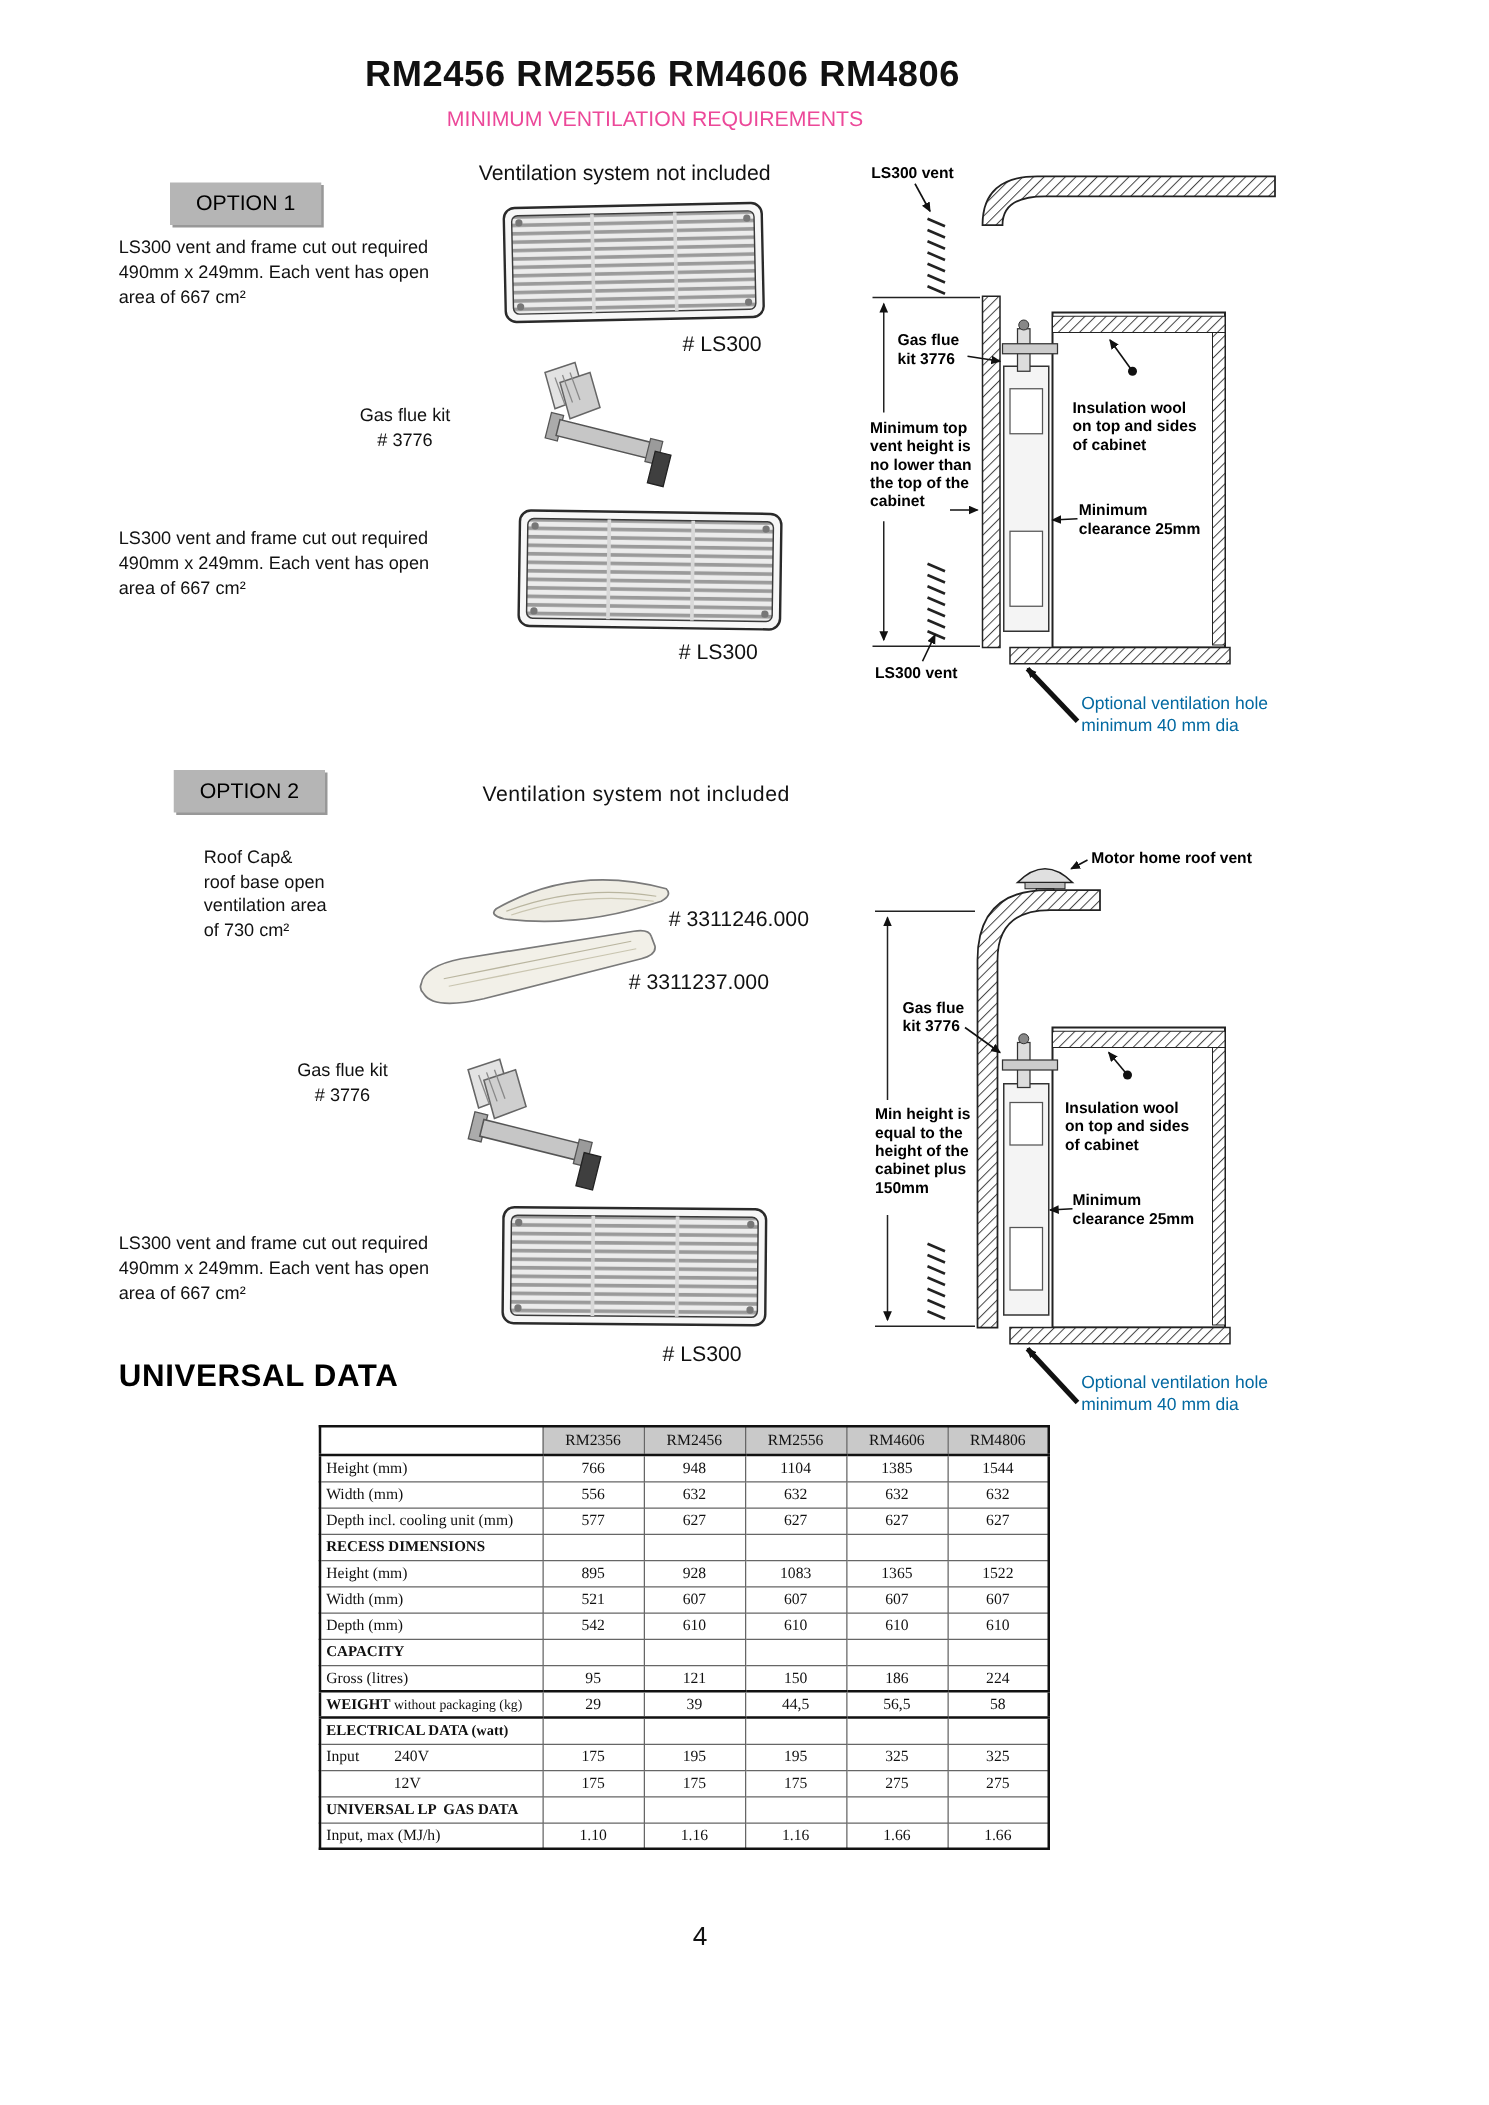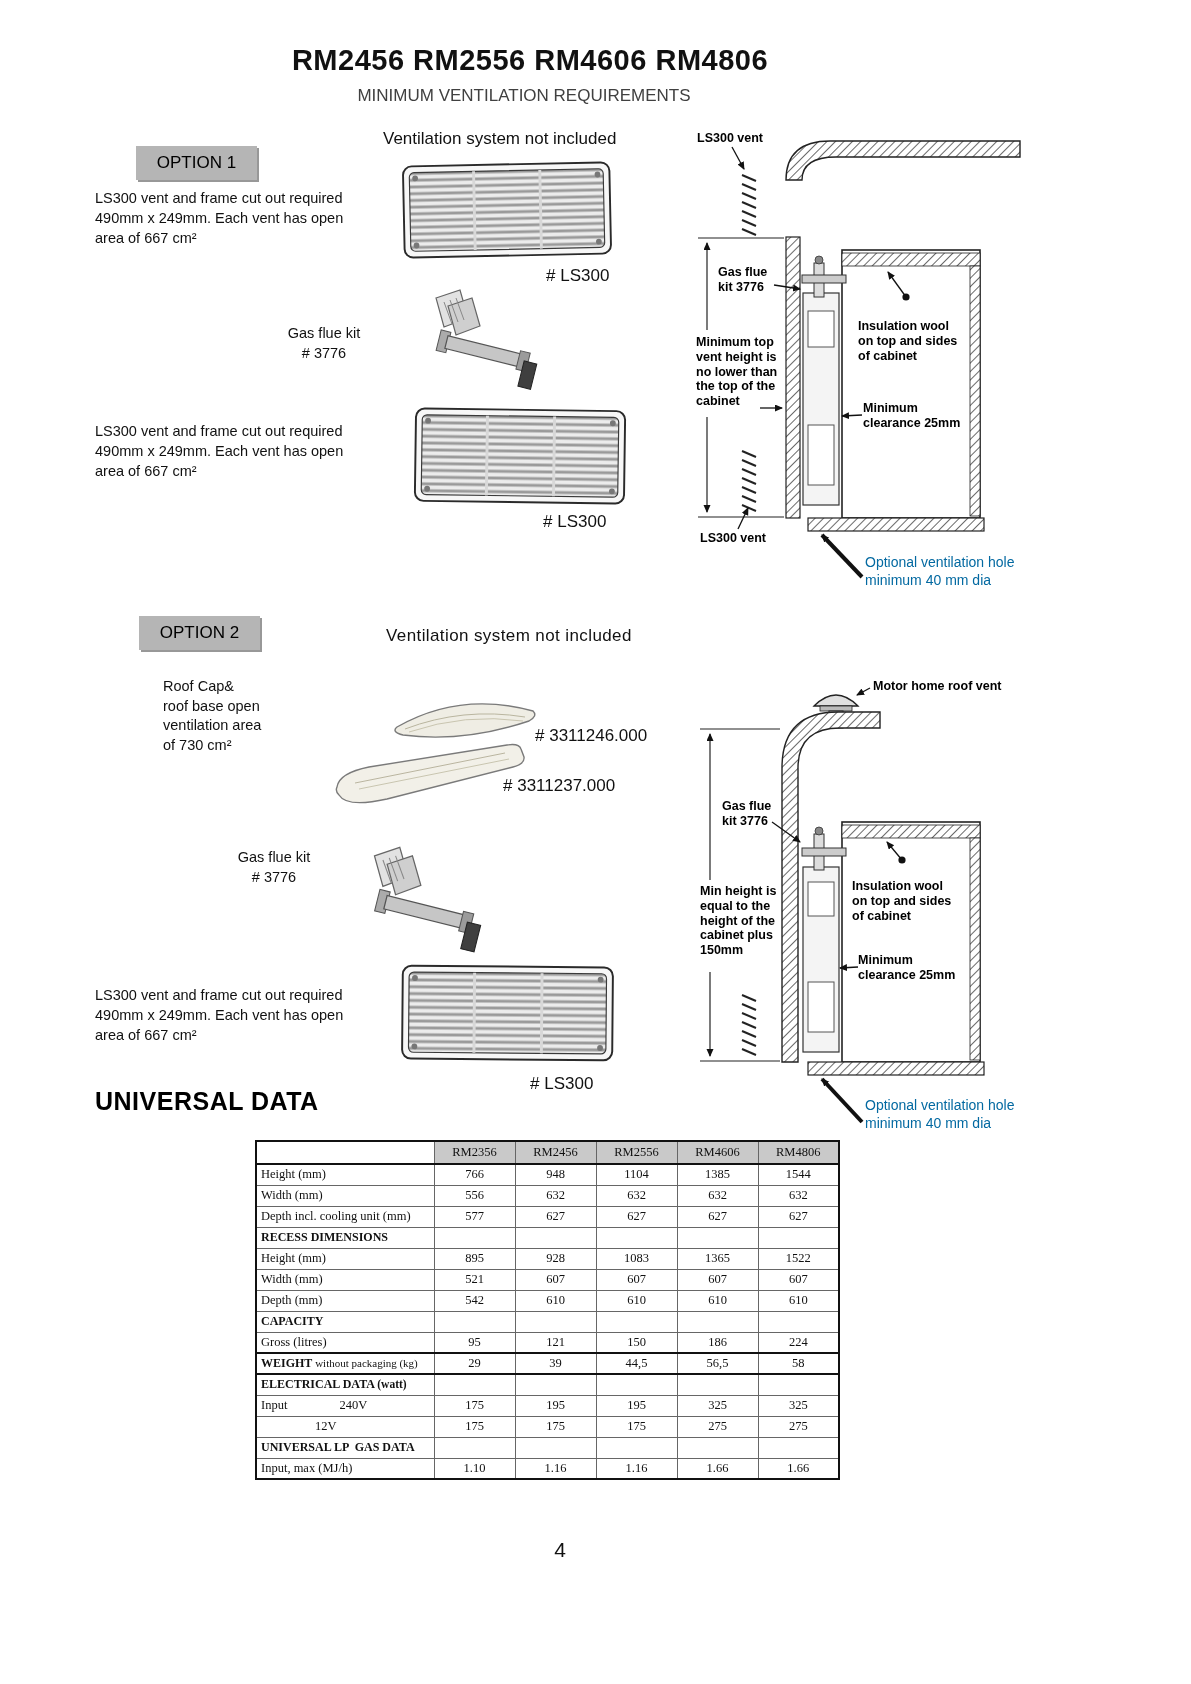--- a/index.html
+++ b/index.html
@@ -4,21 +4,21 @@
 <style>
   * { margin:0; padding:0; box-sizing:border-box; }
   html,body { background:#ffffff; }
   body { font-family:"Liberation Sans", sans-serif; }
   .page { position:relative; width:1191px; height:1684px; background:#fff; margin:0 auto; overflow:hidden; color:#1c1c1c; }
   .abs { position:absolute; }
   .pre { white-space:pre-line; }
 
   .title { position:absolute; top:44px; left:0; width:1060px; text-align:center;
            font-size:29px; font-weight:bold; letter-spacing:.5px; color:#111; }
-  .subtitle { position:absolute; top:86px; left:0; width:1048px; text-align:center; font-size:17px; color:#404040; }
+  .subtitle { position:absolute; top:86px; left:0; width:1048px; text-align:center; font-size:17px; color:#ec4899; }
 
   .optbox { position:absolute; width:121px; height:34px; background:#b5b5b5; box-shadow:2px 2px 0 #989898;
             display:flex; align-items:center; justify-content:center; font-size:17px; color:#000; }
   .o1 { left:136px; top:146px; }
   .o2 { left:139px; top:616px; }
 
   .note { position:absolute; font-size:17px; color:#111; }
   .n1 { left:383px; top:129px; }
   .n2 { left:386px; top:626px; letter-spacing:.4px; }
 
@@ -54,21 +54,21 @@
   .tech thead th.corner { width:178px; background:#fff; }
   .tech td.val { text-align:center; width:81px; }
   .tech td.lbl { width:178px; white-space:pre; }
   .tech tr.section td { border-top:1.5px solid #222; }
   .tech tr.section td.lbl, .tech td.lbl.b { font-weight:bold; font-size:12px; }
   .tech tr.thick td { border-top:2px solid #111; border-bottom:2px solid #111; }
   .tech td.lbl.ind1 { }
   .tech td.lbl.ind2 { padding-left:58px; }
   .tech .lbl2 { font-weight:normal; font-size:11px; }
   .tech tr.section .lbl2 { font-weight:bold; font-size:11.5px; }
-  .tech .lbl2.gap { margin-left:52px; font-size:12.5px; }
+  .tech .lbl2.gap { margin-left:28px; font-size:12.5px; }
 
   .pagenum { position:absolute; top:1538px; left:0; width:1120px; text-align:center; font-size:21px; color:#111; }
 </style>
 </head>
 <body>
 
 <div class="page">
 
   <div class="title">RM2456 RM2556 RM4606 RM4806</div>
   <div class="subtitle">MINIMUM VENTILATION REQUIREMENTS</div>

